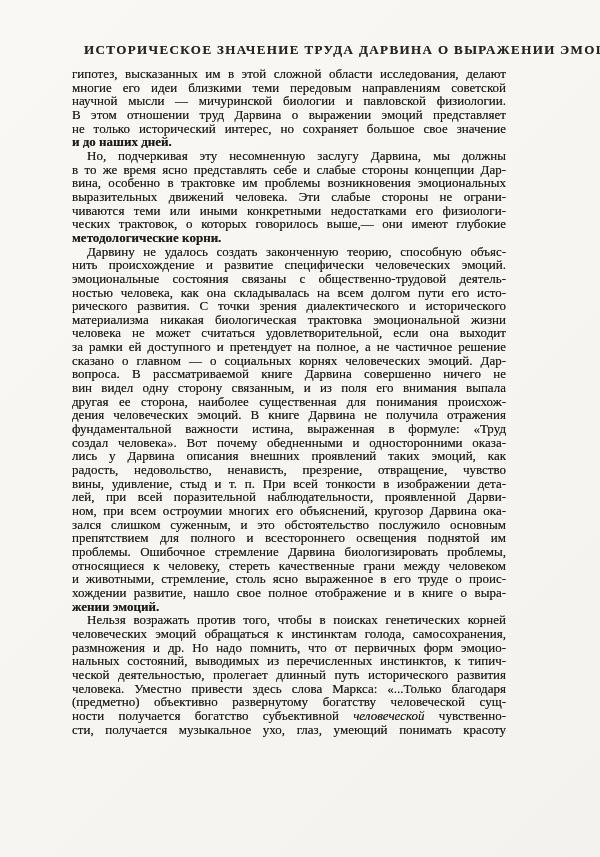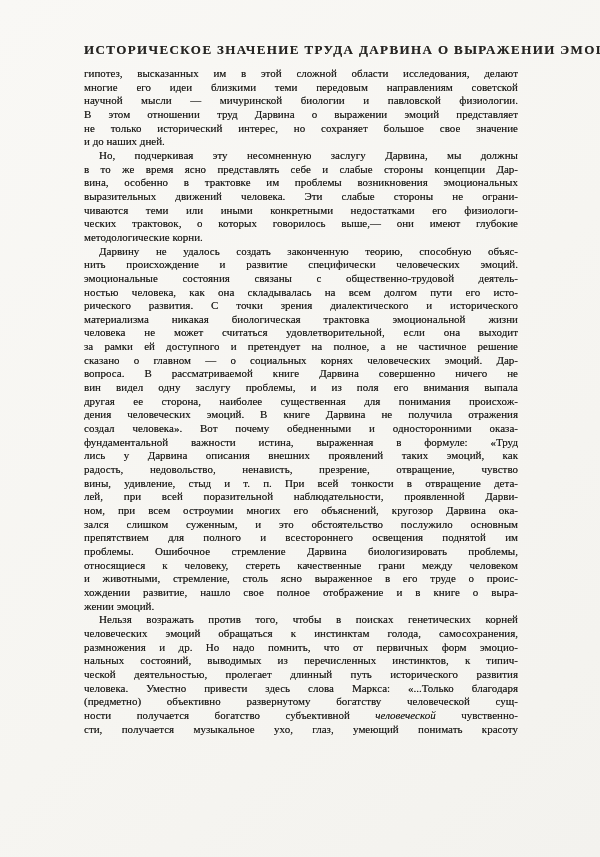--- a/index.html
+++ b/index.html
@@ -39,36 +39,37 @@
     text-shadow: 0 0 0.4px rgba(30,28,25,0.55);
   }
   .running-head .folio {
     margin-left: 18px;
     letter-spacing: 0.5px;
     text-shadow: 0 0 0.4px rgba(30,28,25,0.55);
   }
   .body-text {
     position: absolute;
     top: 67px;
-    left: 84px;
+    left: 72px;
     width: 434px;
-    font-size: 11px;
+    font-size: 13px;
     line-height: 13.65px;
     color: #1d1c1a;
     text-shadow: 0 0 0.45px rgba(25,24,22,0.65);
   }
   .para { margin: 0; }
   .para.indent .line:first-child { text-indent: 15px; }
   .line {
     text-align: justify;
     text-align-last: justify;
     white-space: normal;
   }
   .line.short {
     text-align-last: left;
+    font-weight: bold;
   }
   .line i { font-style: italic; }
 </style>
 </head>
 <body>
 
 <div class="page">
   <div class="running-head">
     <span class="title">ИСТОРИЧЕСКОЕ ЗНАЧЕНИЕ ТРУДА ДАРВИНА О ВЫРАЖЕНИИ ЭМОЦИЙ</span>
     <span class="folio">679</span>
@@ -95,28 +96,28 @@
         <div class="line">Дарвину не удалось создать законченную теорию, способную объяс-</div>
         <div class="line">нить происхождение и развитие специфически человеческих эмоций.</div>
         <div class="line">эмоциональные состояния связаны с общественно-трудовой деятель-</div>
         <div class="line">ностью человека, как она складывалась на всем долгом пути его исто-</div>
         <div class="line">рического развития. С точки зрения диалектического и исторического</div>
         <div class="line">материализма никакая биологическая трактовка эмоциональной жизни</div>
         <div class="line">человека не может считаться удовлетворительной, если она выходит</div>
         <div class="line">за рамки ей доступного и претендует на полное, а не частичное решение</div>
         <div class="line">сказано о главном — о социальных корнях человеческих эмоций. Дар-</div>
         <div class="line">вопроса. В рассматриваемой книге Дарвина совершенно ничего не</div>
-        <div class="line">вин видел одну заслугу проблемы, и из поля его внимания выпала</div>
+        <div class="line">вин видел одну сторону связанным, и из поля его внимания выпала</div>
         <div class="line">другая ее сторона, наиболее существенная для понимания происхож-</div>
         <div class="line">дения человеческих эмоций. В книге Дарвина не получила отражения</div>
+        <div class="line">фундаментальной важности истина, выраженная в формуле: «Труд</div>
         <div class="line">создал человека». Вот почему обедненными и односторонними оказа-</div>
-        <div class="line">фундаментальной важности истина, выраженная в формуле: «Труд</div>
         <div class="line">лись у Дарвина описания внешних проявлений таких эмоций, как</div>
         <div class="line">радость, недовольство, ненависть, презрение, отвращение, чувство</div>
-        <div class="line">вины, удивление, стыд и т. п. При всей тонкости в отвращение дета-</div>
+        <div class="line">вины, удивление, стыд и т. п. При всей тонкости в изображении дета-</div>
         <div class="line">лей, при всей поразительной наблюдательности, проявленной Дарви-</div>
         <div class="line">ном, при всем остроумии многих его объяснений, кругозор Дарвина ока-</div>
         <div class="line">зался слишком суженным, и это обстоятельство послужило основным</div>
         <div class="line">препятствием для полного и всестороннего освещения поднятой им</div>
         <div class="line">проблемы. Ошибочное стремление Дарвина биологизировать проблемы,</div>
         <div class="line">относящиеся к человеку, стереть качественные грани между человеком</div>
         <div class="line">и животными, стремление, столь ясно выраженное в его труде о проис-</div>
         <div class="line">хождении развитие, нашло свое полное отображение и в книге о выра-</div>
         <div class="line short">жении эмоций.</div>
       </div>

